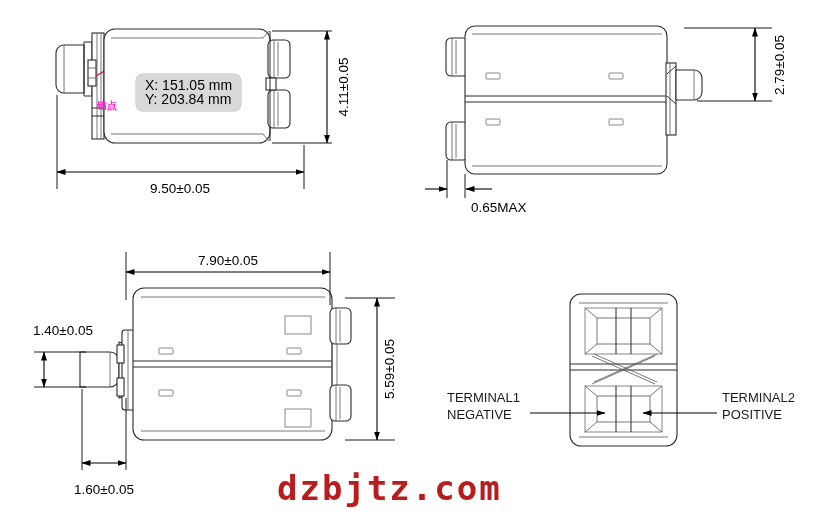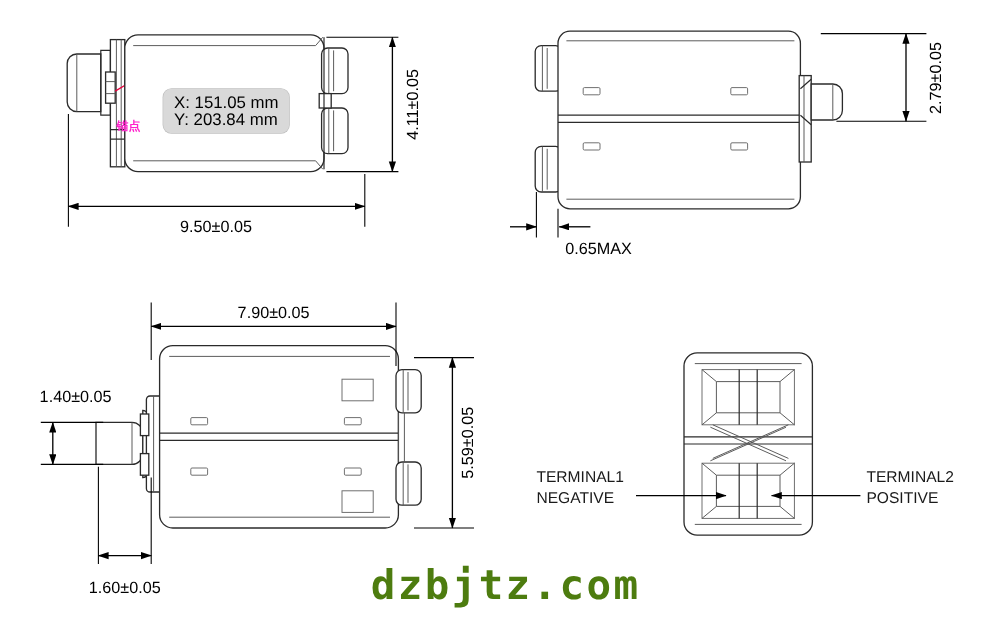--- a/index.html
+++ b/index.html
@@ -55,23 +55,22 @@
     margin-top: 36px;
   }
   .watermark {
     position: absolute;
     left: 277px;
     top: 468px;
     font-family: "DejaVu Sans Mono", monospace;
     font-size: 34px;
     font-weight: bold;
     letter-spacing: 2px;
-    color: #4d7c0f;
+    color: #b91c1c;
     white-space: nowrap;
-    margin-left: 32px;
   }
   .dim-text {
     font-family: "Liberation Sans", sans-serif;
     font-size: 13.5px;
     fill: #000000;
   }
   .term-text {
     font-family: "Liberation Sans", sans-serif;
     font-size: 13px;
     fill: #1a1a1a;

